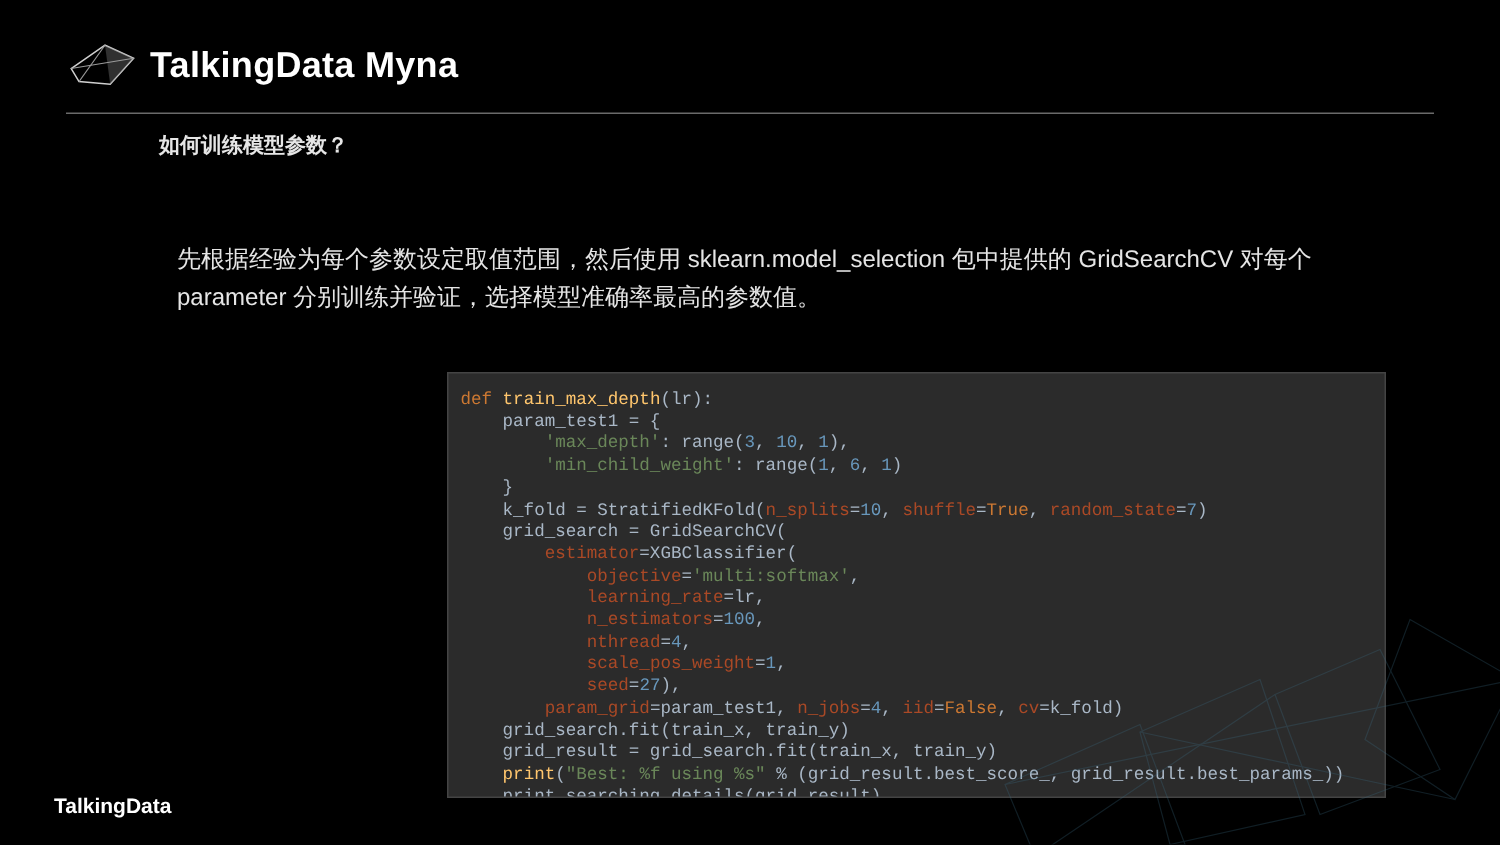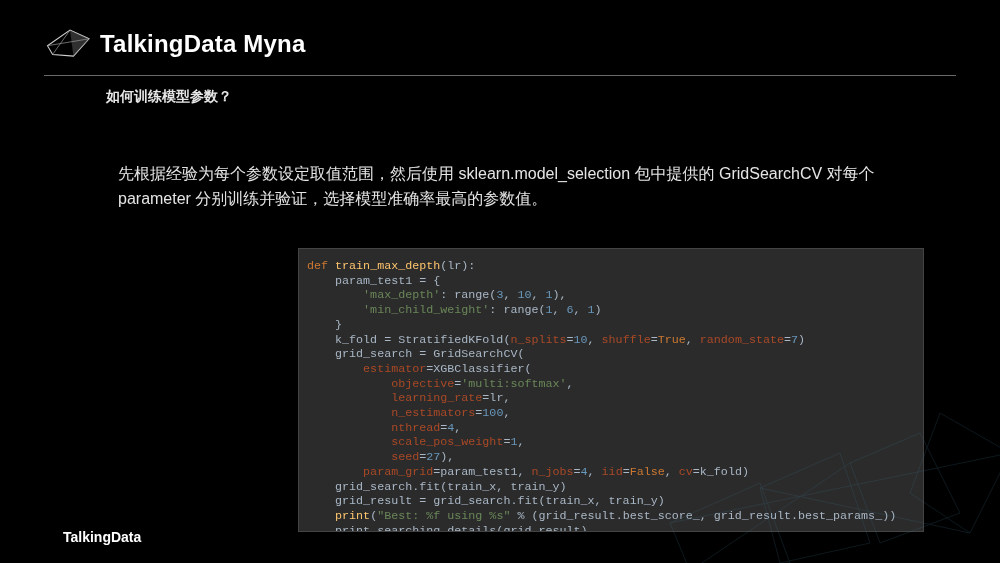--- a/index.html
+++ b/index.html
@@ -74,21 +74,20 @@
   .str     { color: #6a8759; }   
   .kwarg   { color: #aa4926; }   
   .ident   { color: #a9b7c6; }
   .footer-brand {
     position: absolute;
     left: 36px;
     bottom: 18px;
     font-size: 14px;
     font-weight: 700;
     color: #fff;
-    margin-left: 27px;
   }
   .bg-deco {
     position: absolute;
     right: -30px;
     bottom: -10px;
     width: 420px;
     height: 180px;
     opacity: 0.28;
     pointer-events: none;
   }

